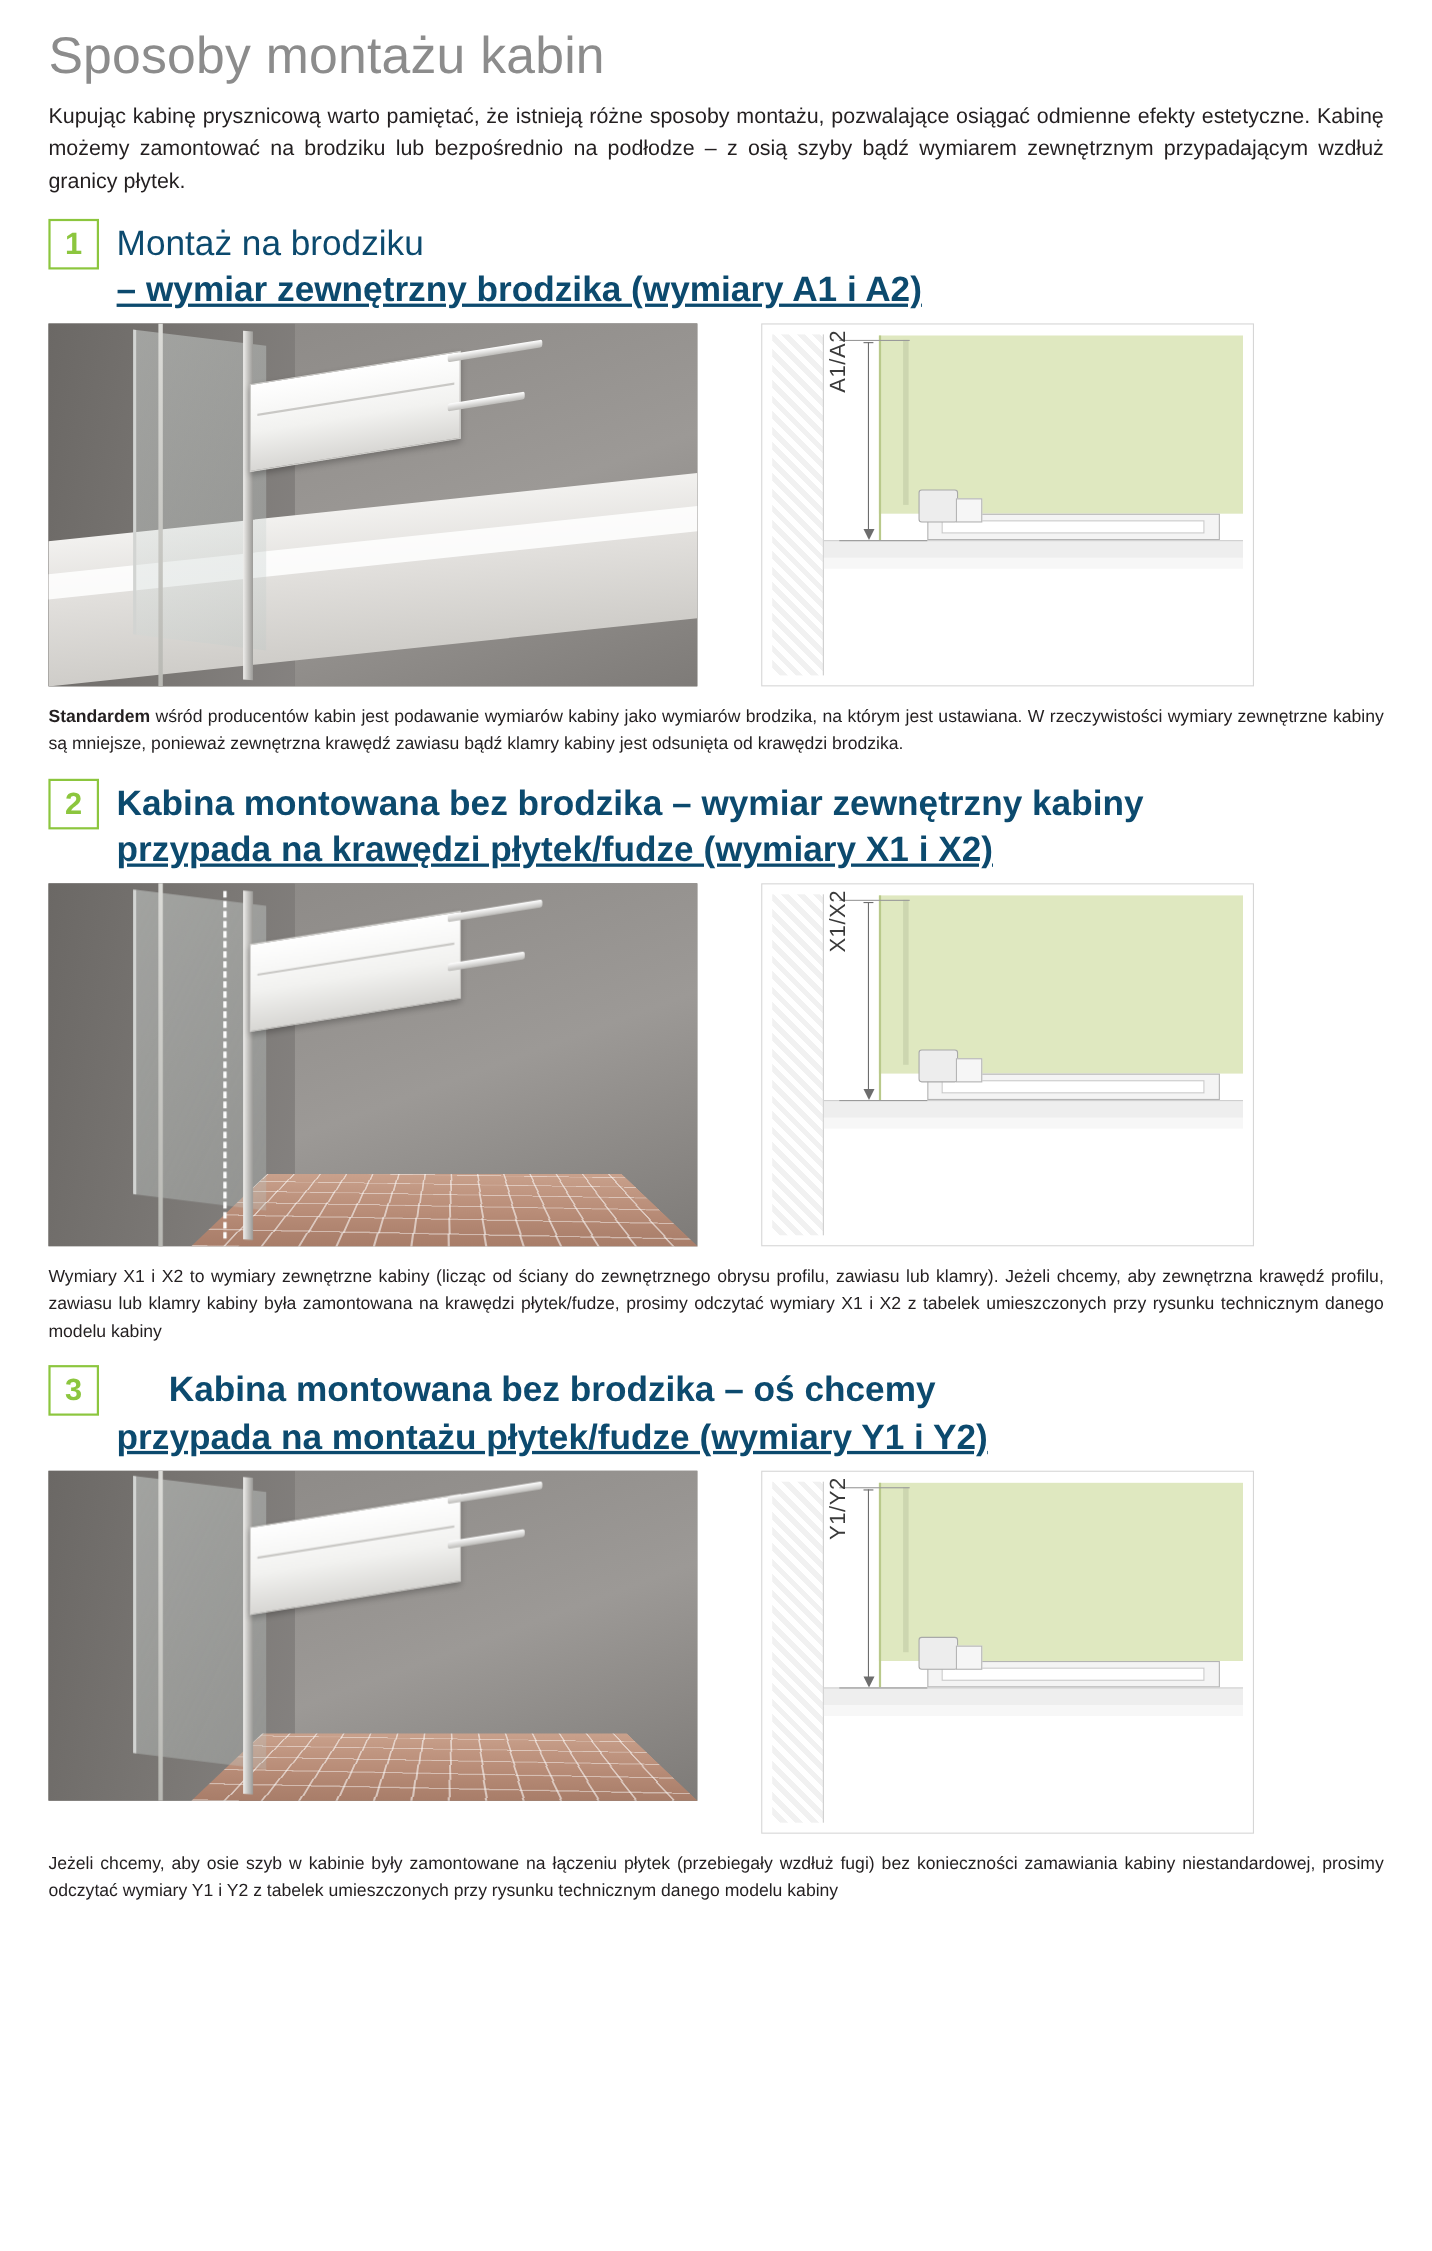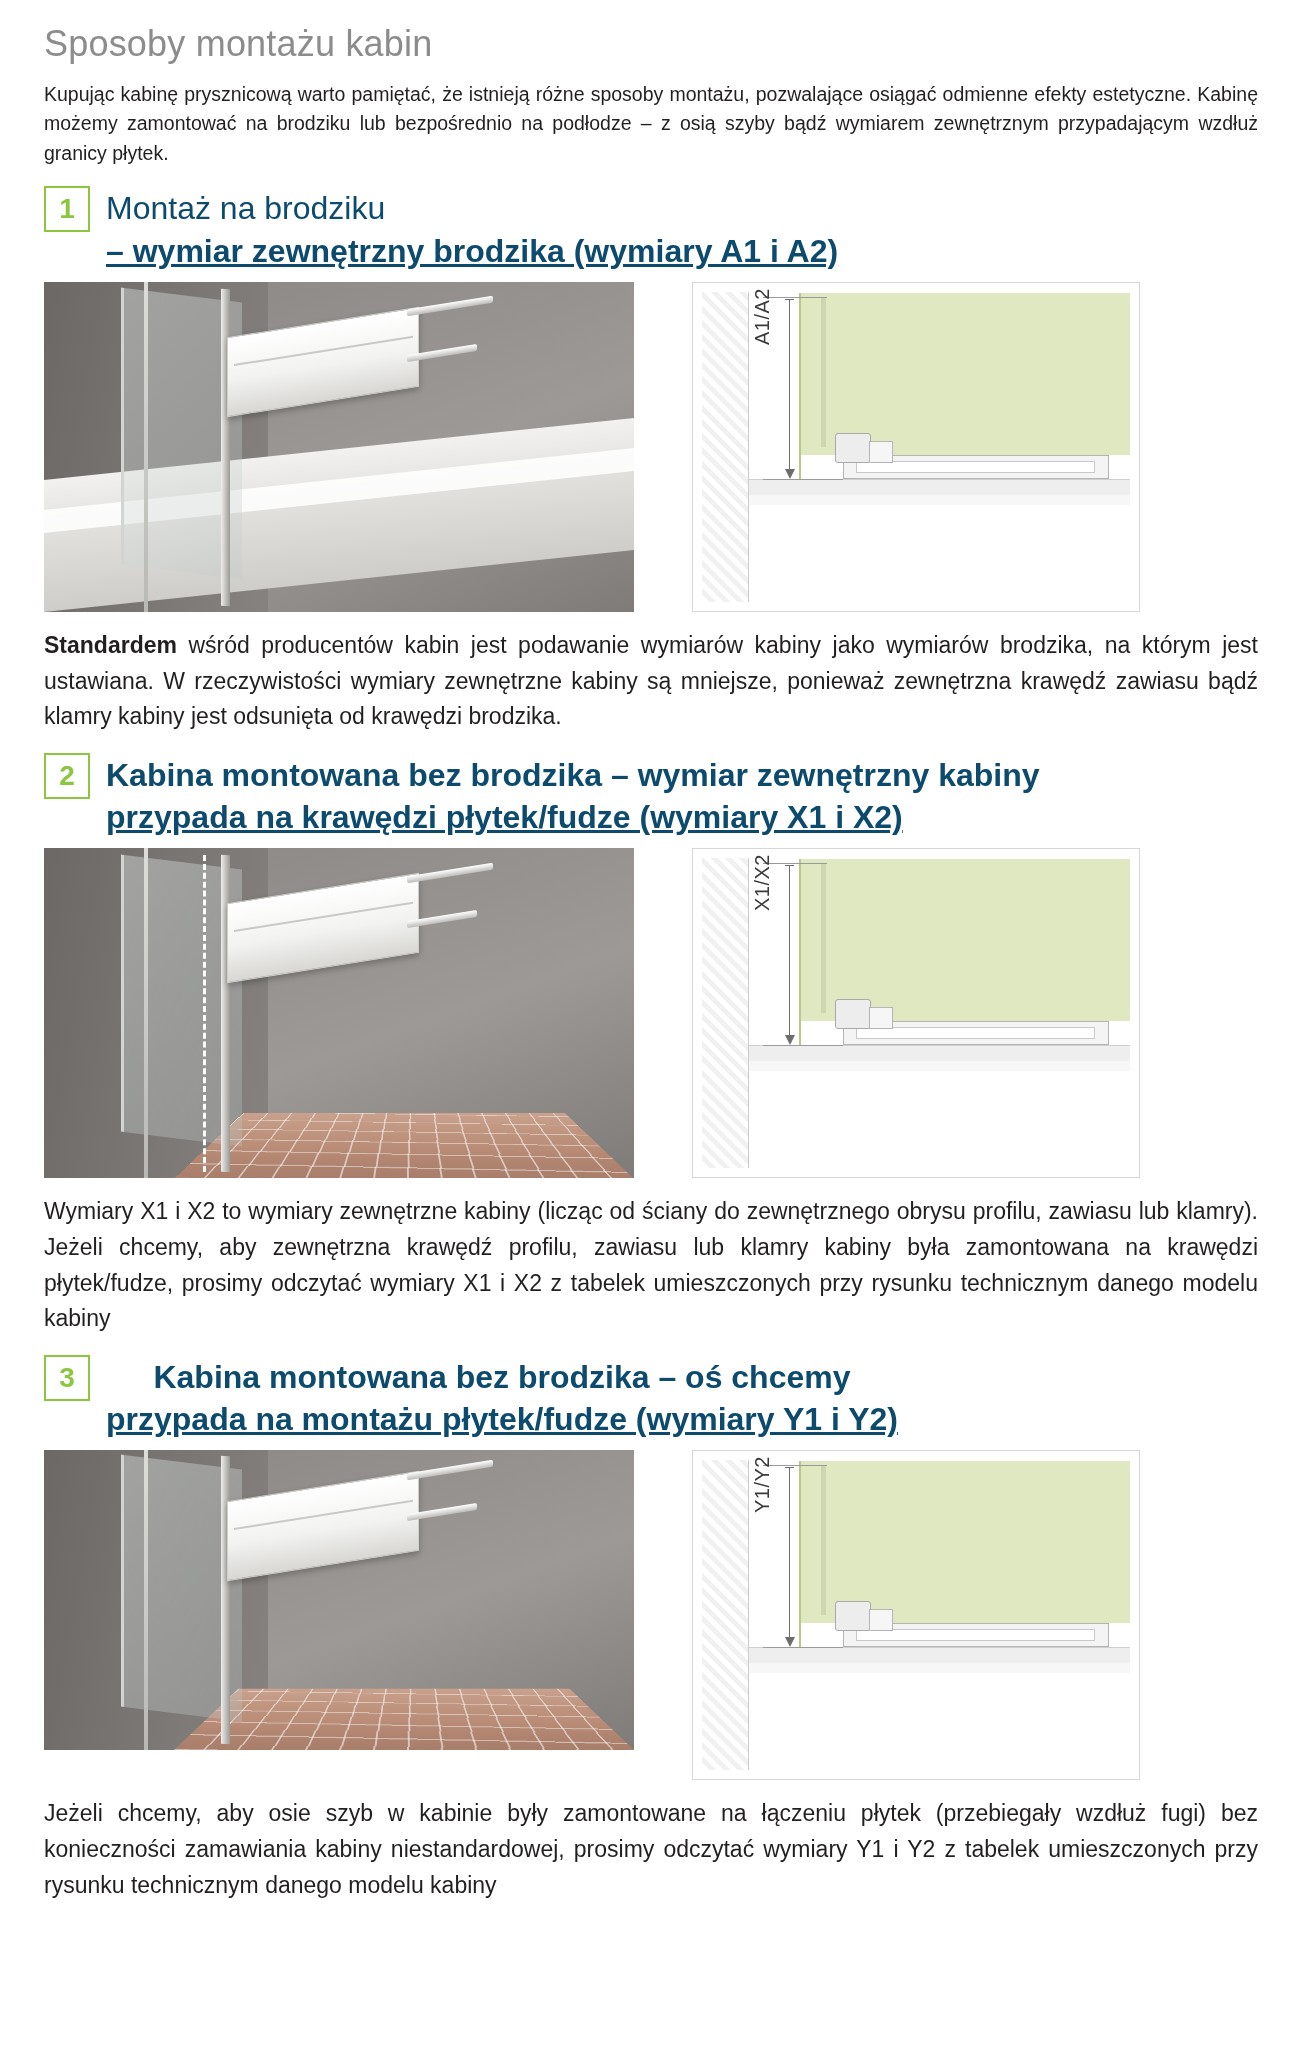--- a/index.html
+++ b/index.html
@@ -18,21 +18,21 @@
     position: relative;
     width: 1302px;
     min-height: 2046px;
     padding: 0;
     box-sizing: border-box;
   }
   .inner {
     padding: 18px 44px 30px 44px;
   }
   h1.title {
-    font-size: 36px;
+    font-size: 47px;
     font-weight: 400;
     color: #8c8c8c;
     margin: 6px 0 14px 0;
     letter-spacing: 0.2px;
     line-height: 1.1;
   }
   p.intro {
     font-size: 19.5px;
     line-height: 1.52;
     margin: 16px 0 14px 0;
@@ -238,21 +238,21 @@
     top: 62px;
     transform: rotate(-90deg);
     transform-origin: left top;
     font-size: 20px;
     color: #3a3a3a;
     white-space: nowrap;
     letter-spacing: .5px;
   }
 
   p.body {
-    font-size: 23px;
+    font-size: 16px;
     line-height: 1.55;
     margin: 0 0 6px 0;
     text-align: justify;
     max-width: 1220px;
   }
   p.body b { font-weight: 700; }
   .note {
     margin-top: 10px;
   }
 </style>

